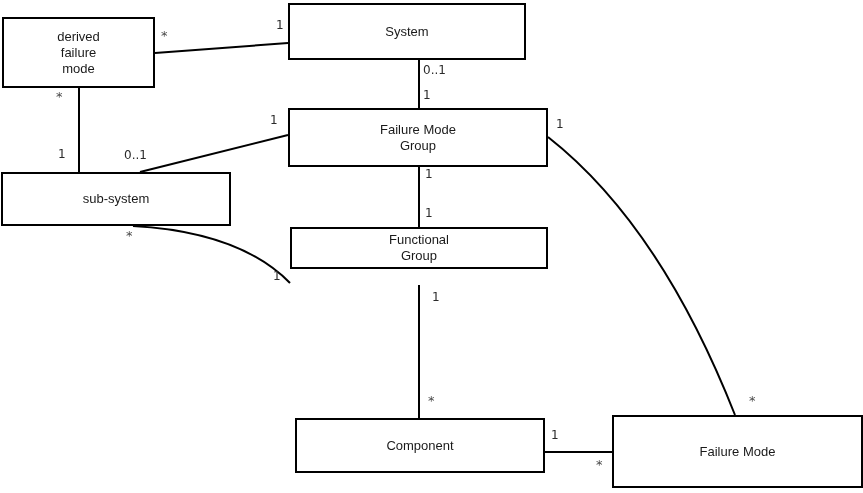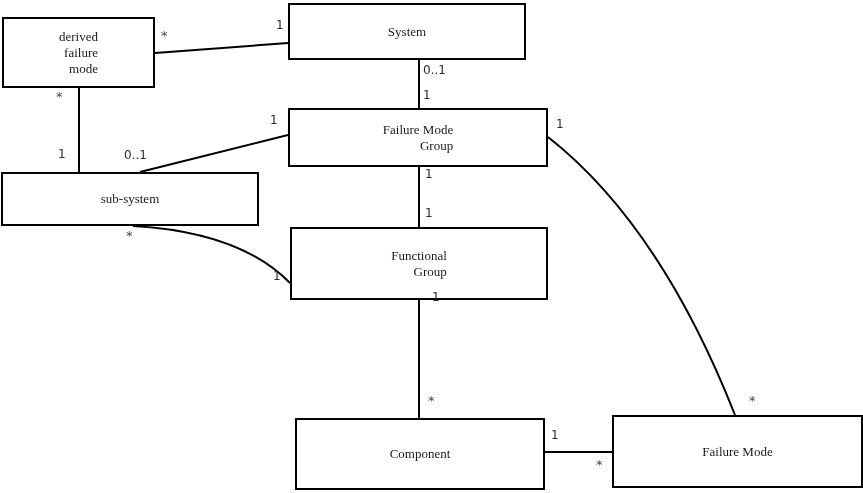--- a/index.html
+++ b/index.html
@@ -25,23 +25,23 @@
     background: #ffffff;
     display: flex;
     align-items: center;
     justify-content: center;
     z-index: 3;
   }
   .uml-box .box-label {
     font-size: 13px;
     line-height: 16px;
     color: #1a1a1a;
-    text-align: right;
+    text-align: center;
     white-space: pre-line;
-    font-family: Liberation Serif, serif;
+    font-family: Liberation Sans, sans-serif;
   }
   .mult {
     position: absolute;
     font-size: 12px;
     line-height: 12px;
     color: #2b2b2b;
     font-family: "DejaVu Sans", sans-serif;
     z-index: 4;
     white-space: nowrap;
   }
@@ -83,28 +83,28 @@
 failure
 mode</span>
       </div>
       <div class="uml-box" style="left: 288px; top: 3px; width: 238px; height: 57px;">
         <span class="box-label">System</span>
       </div>
       <div class="uml-box" style="left: 288px; top: 108px; width: 260px; height: 59px;">
         <span class="box-label">Failure Mode
 Group</span>
       </div>
-      <div class="uml-box" style="left: 1px; top: 172px; width: 258px; height: 54px;">
+      <div class="uml-box" style="left: 1px; top: 172px; width: 230px; height: 54px;">
         <span class="box-label">sub-system</span>
       </div>
-      <div class="uml-box" style="left: 290px; top: 227px; width: 258px; height: 73px;">
+      <div class="uml-box" style="left: 290px; top: 227px; width: 258px; height: 42px;">
         <span class="box-label">Functional
 Group</span>
       </div>
-      <div class="uml-box" style="left: 295px; top: 418px; width: 250px; height: 72px;">
+      <div class="uml-box" style="left: 295px; top: 418px; width: 250px; height: 55px;">
         <span class="box-label">Component</span>
       </div>
       <div class="uml-box" style="left: 612px; top: 415px; width: 251px; height: 73px;">
         <span class="box-label">Failure Mode</span>
       </div>
     </div>
   <div id="mult-layer">
       <span class="mult star" style="left: 161px; top: 30px;">*</span>
       <span class="mult" style="left: 276px; top: 19px;">1</span>
       <span class="mult star" style="left: 56px; top: 91px;">*</span>

